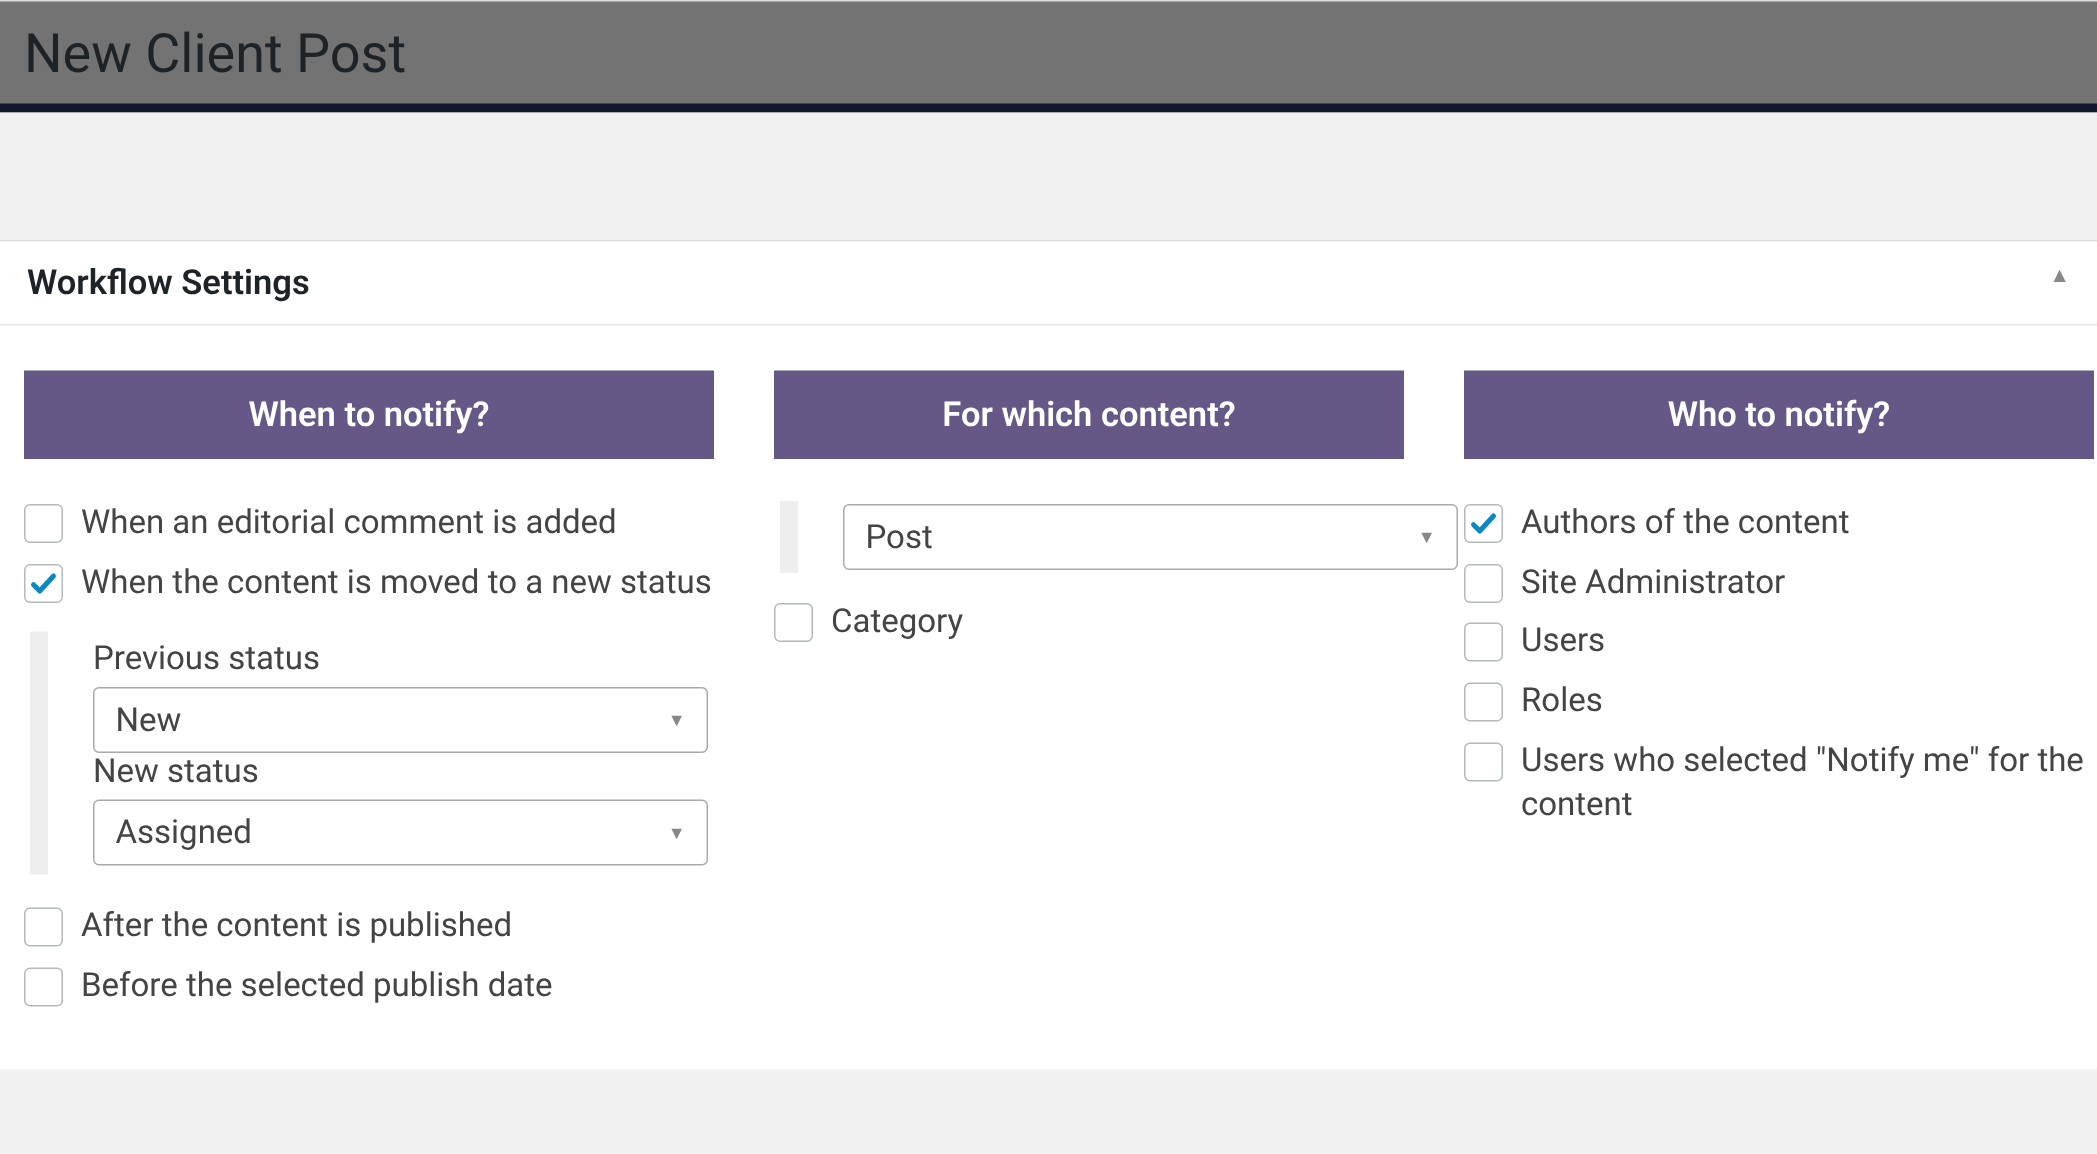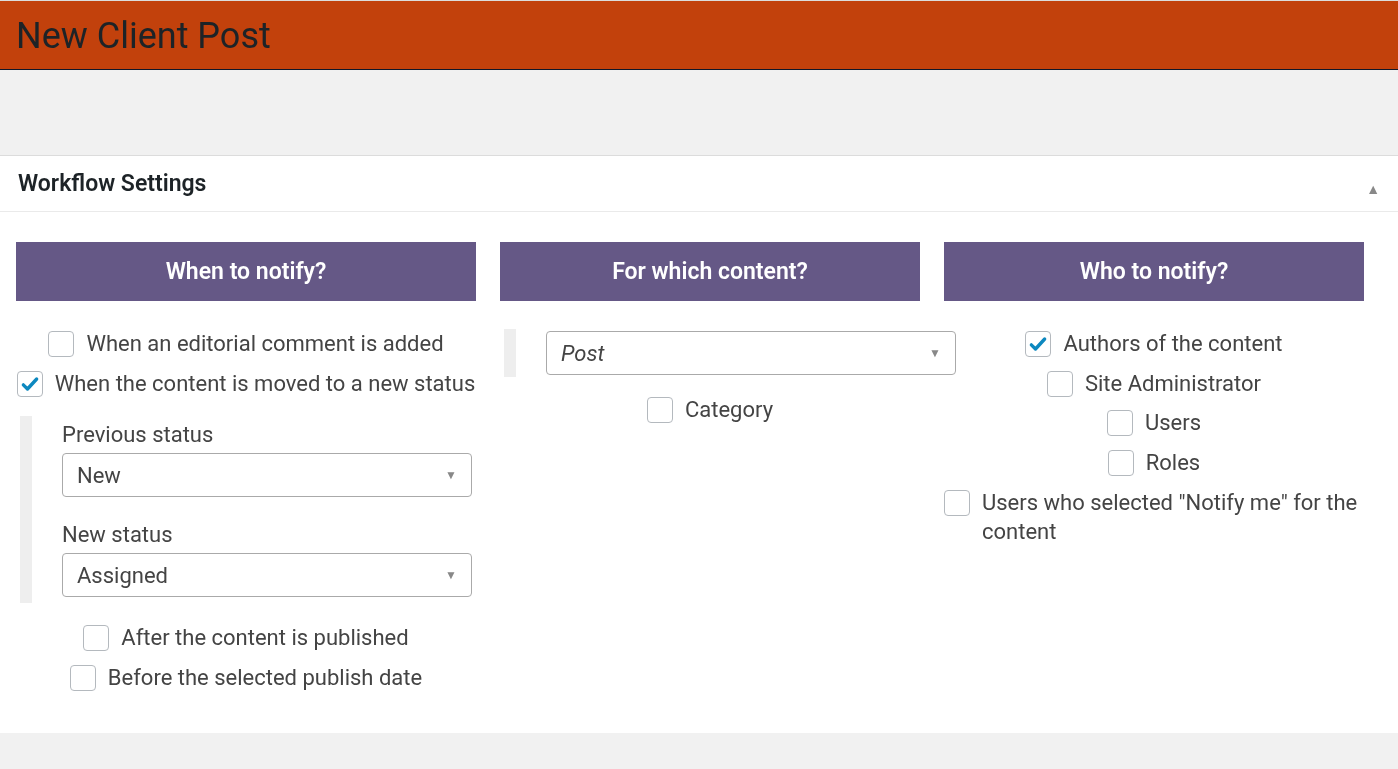--- a/index.html
+++ b/index.html
@@ -3,60 +3,60 @@
   <meta charset="utf-8">
   <style>
     * { box-sizing: border-box; margin: 0; padding: 0; }
     body {
       font-family: -apple-system, BlinkMacSystemFont, "Segoe UI", Roboto, Helvetica, Arial, sans-serif;
       background: #f1f1f1;
       color: #2c2c2c;
       font-size: 20px;
     }
     .page-title-bar {
-      background: #c2410c;
+      background: #737373;
       border-top: 1px solid #dcdcdc;
-      border-bottom: 1px solid #0f172a;
+      border-bottom: 6px solid #0f172a;
       padding: 14px 20px 12px 16px;
     }
     .page-title {
       font-size: 36px;
       font-weight: 400;
       color: #1d2327;
     }
     .spacer-bar {
       background: #f1f1f1;
       height: 86px;
       border-bottom: 1px solid #dcdcdc;
     }
     .panel {
       background: #fff;
     }
     .panel-header {
       display: flex;
       justify-content: space-between;
-      align-items: flex-end;
+      align-items: flex-start;
       padding: 14px 18px;
       border-bottom: 1px solid #eaeaea;
     }
     .panel-title {
       font-size: 23px;
       font-weight: 600;
       color: #1d2327;
     }
     .panel-toggle {
       color: #888;
       font-size: 14px;
       cursor: pointer;
       user-select: none;
     }
     .panel-body {
       padding: 30px 16px 30px 16px;
       display: flex;
-      gap: 24px;
+      gap: 40px;
       align-items: flex-start;
     }
     .col {
       flex: 0 0 auto;
     }
     .col-when { width: 460px; }
     .col-content { width: 420px; }
     .col-who { width: 420px; }
     .col-head {
       background: #655886;
@@ -65,21 +65,20 @@
       font-size: 23px;
       font-weight: 600;
       padding: 16px 10px;
       margin-bottom: 28px;
     }
     .opt {
       display: flex;
       align-items: flex-start;
       gap: 12px;
       margin-bottom: 10px;
-      justify-content: center;
     }
     .chk {
       width: 26px;
       height: 26px;
       border: 1px solid #b4b9be;
       border-radius: 4px;
       background: #fff;
       flex: 0 0 26px;
       display: inline-flex;
       align-items: center;
@@ -122,21 +121,21 @@
     }
     .select2-arrow {
       color: #888;
       font-size: 12px;
     }
     .sub-block .select2 + .sub-label { margin-top: 14px; }
     .col-content .sub-block {
       margin: 18px 0 18px 4px;
       padding: 2px 0 2px 30px;
     }
-    .col-content .select2 { width: 440px; font-style: italic; }
+    .col-content .select2 { width: 440px; }
   </style>
 </head>
 <body>
 
 <div class="page-title-bar">
   <h1 class="page-title">New Client Post</h1>
 </div>
 
 <div class="spacer-bar"></div>
 
@@ -168,21 +167,21 @@
         </span>
         <span class="opt-label">When the content is moved to a new status</span>
       </div>
 
       <div class="sub-block">
         <div class="sub-label">Previous status</div>
         <div class="select2">
           <span class="select2-text">New</span>
           <span class="select2-arrow">▼</span>
         </div>
-        <div class="sub-label" style="margin-top:25px;">New status</div>
+        <div class="sub-label" style="margin-top:0;">New status</div>
         <div class="select2">
           <span class="select2-text">Assigned</span>
           <span class="select2-arrow">▼</span>
         </div>
       </div>
 
       <div class="opt">
         <span class="chk">
           
         </span>

